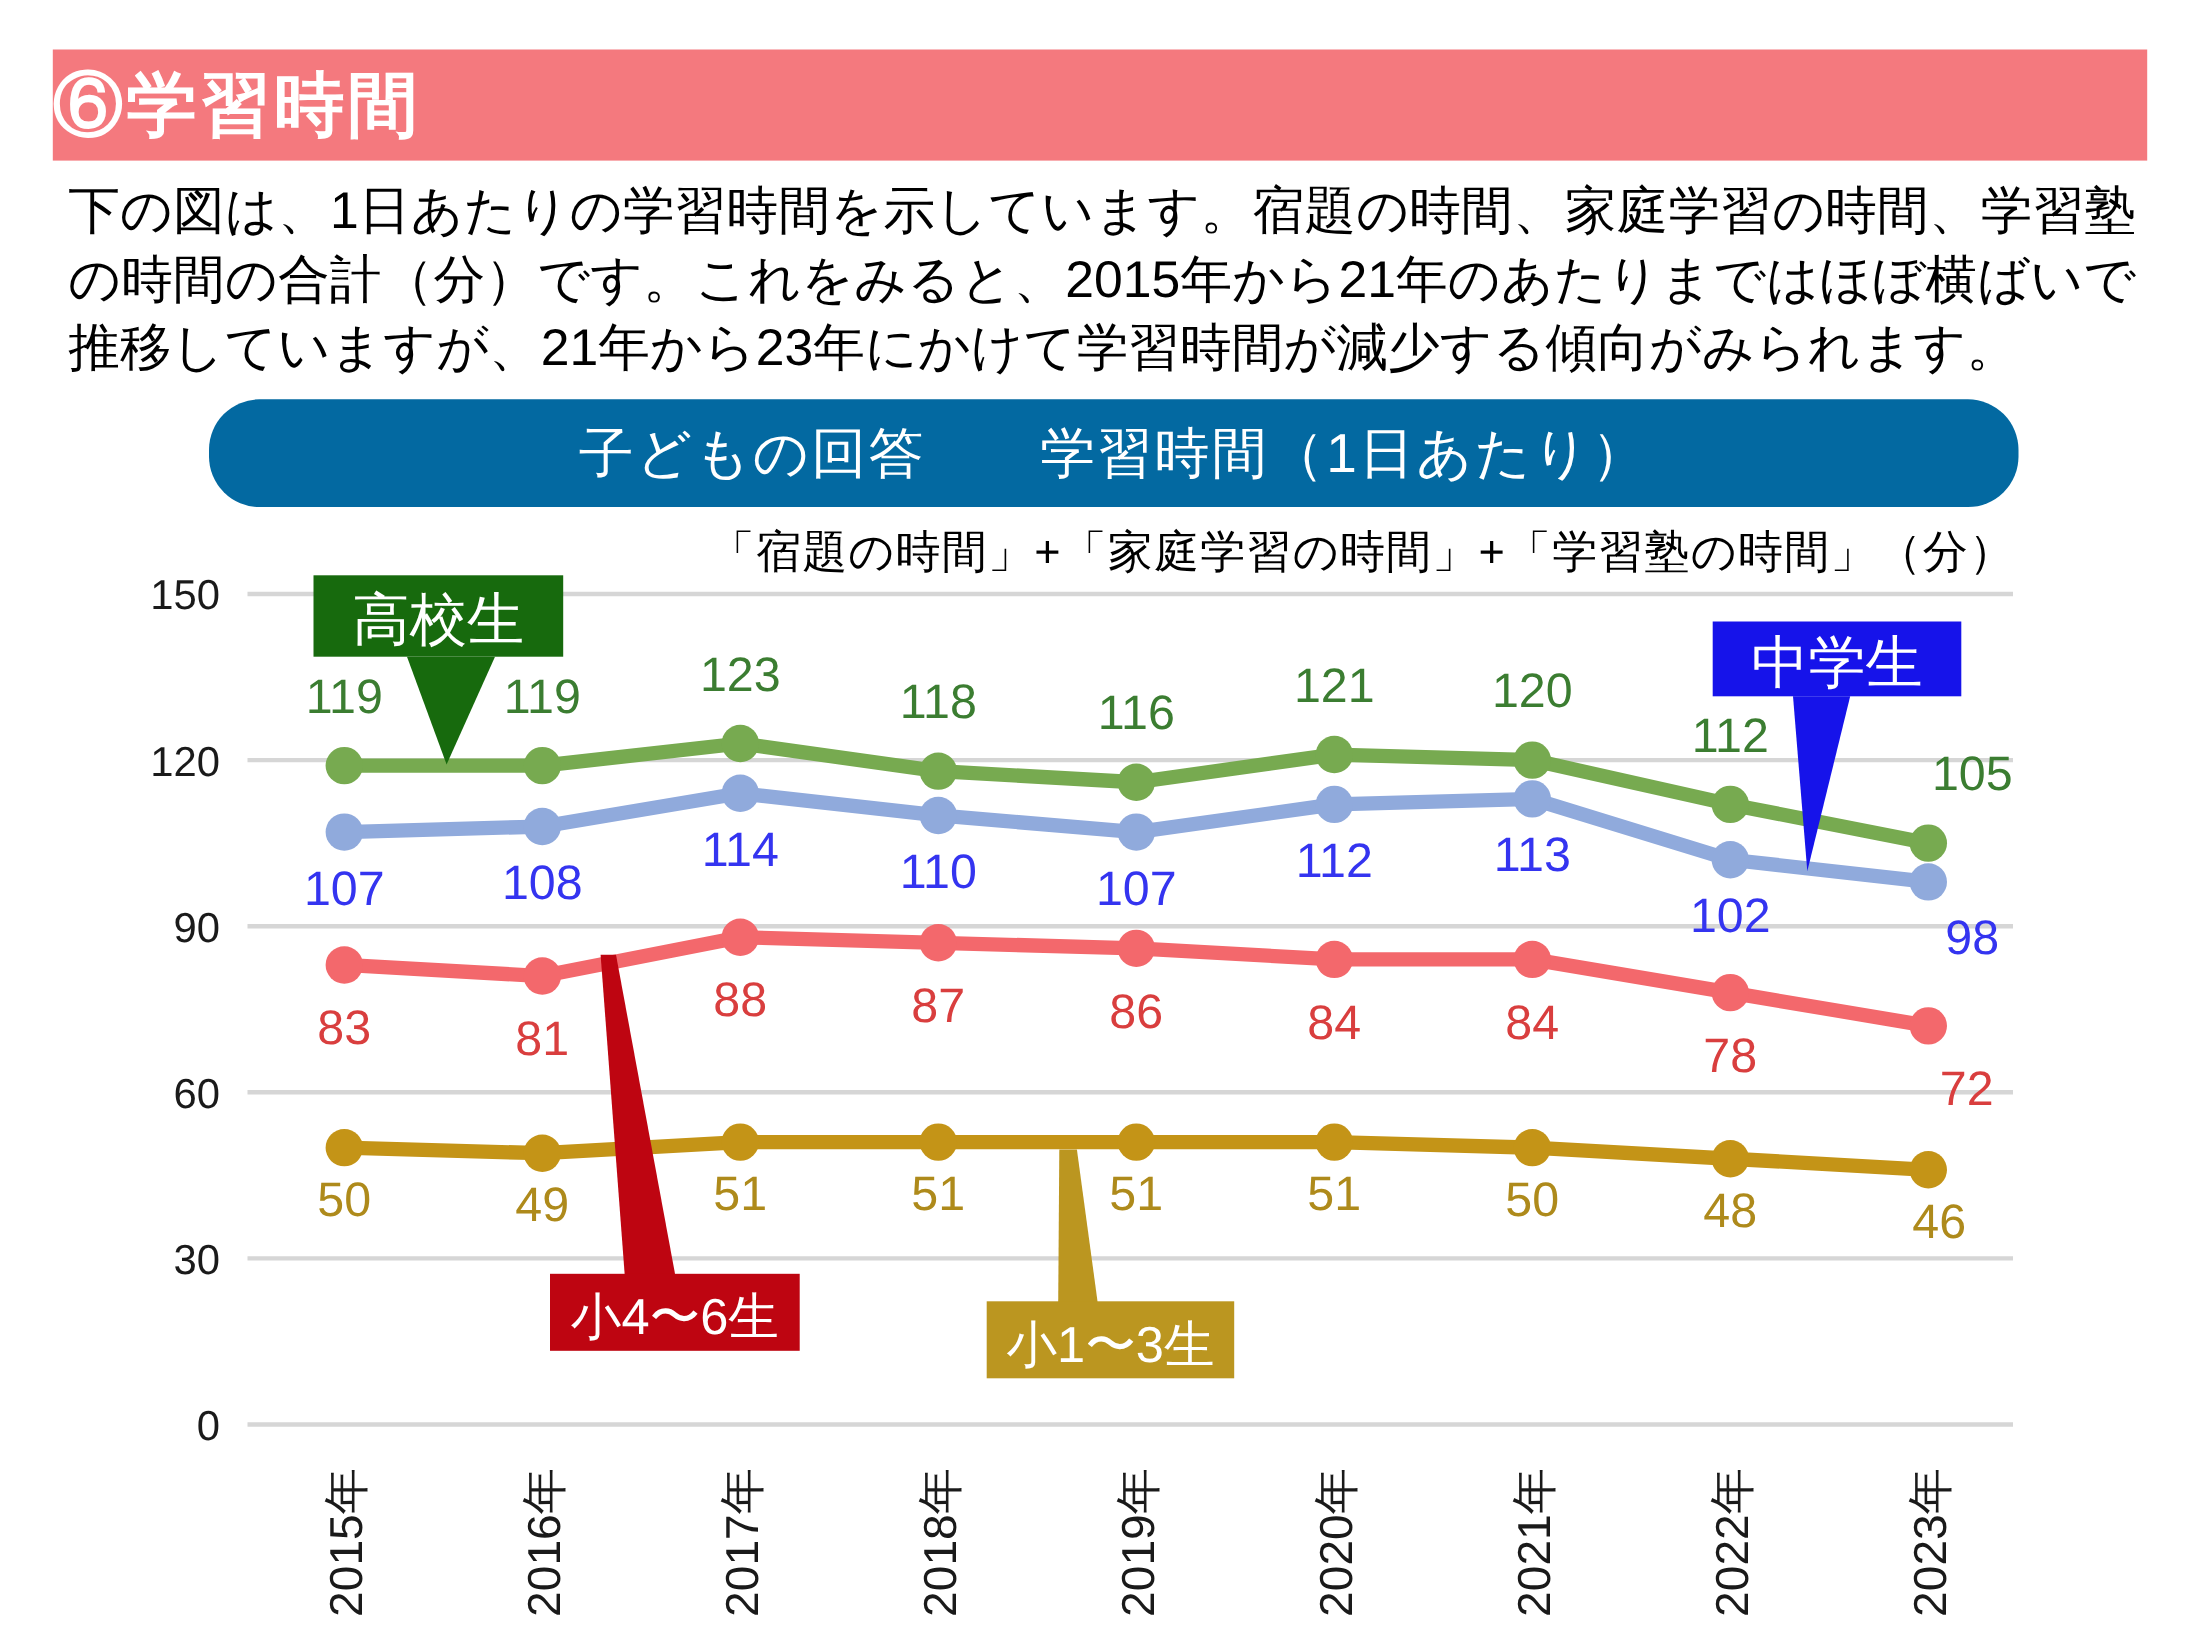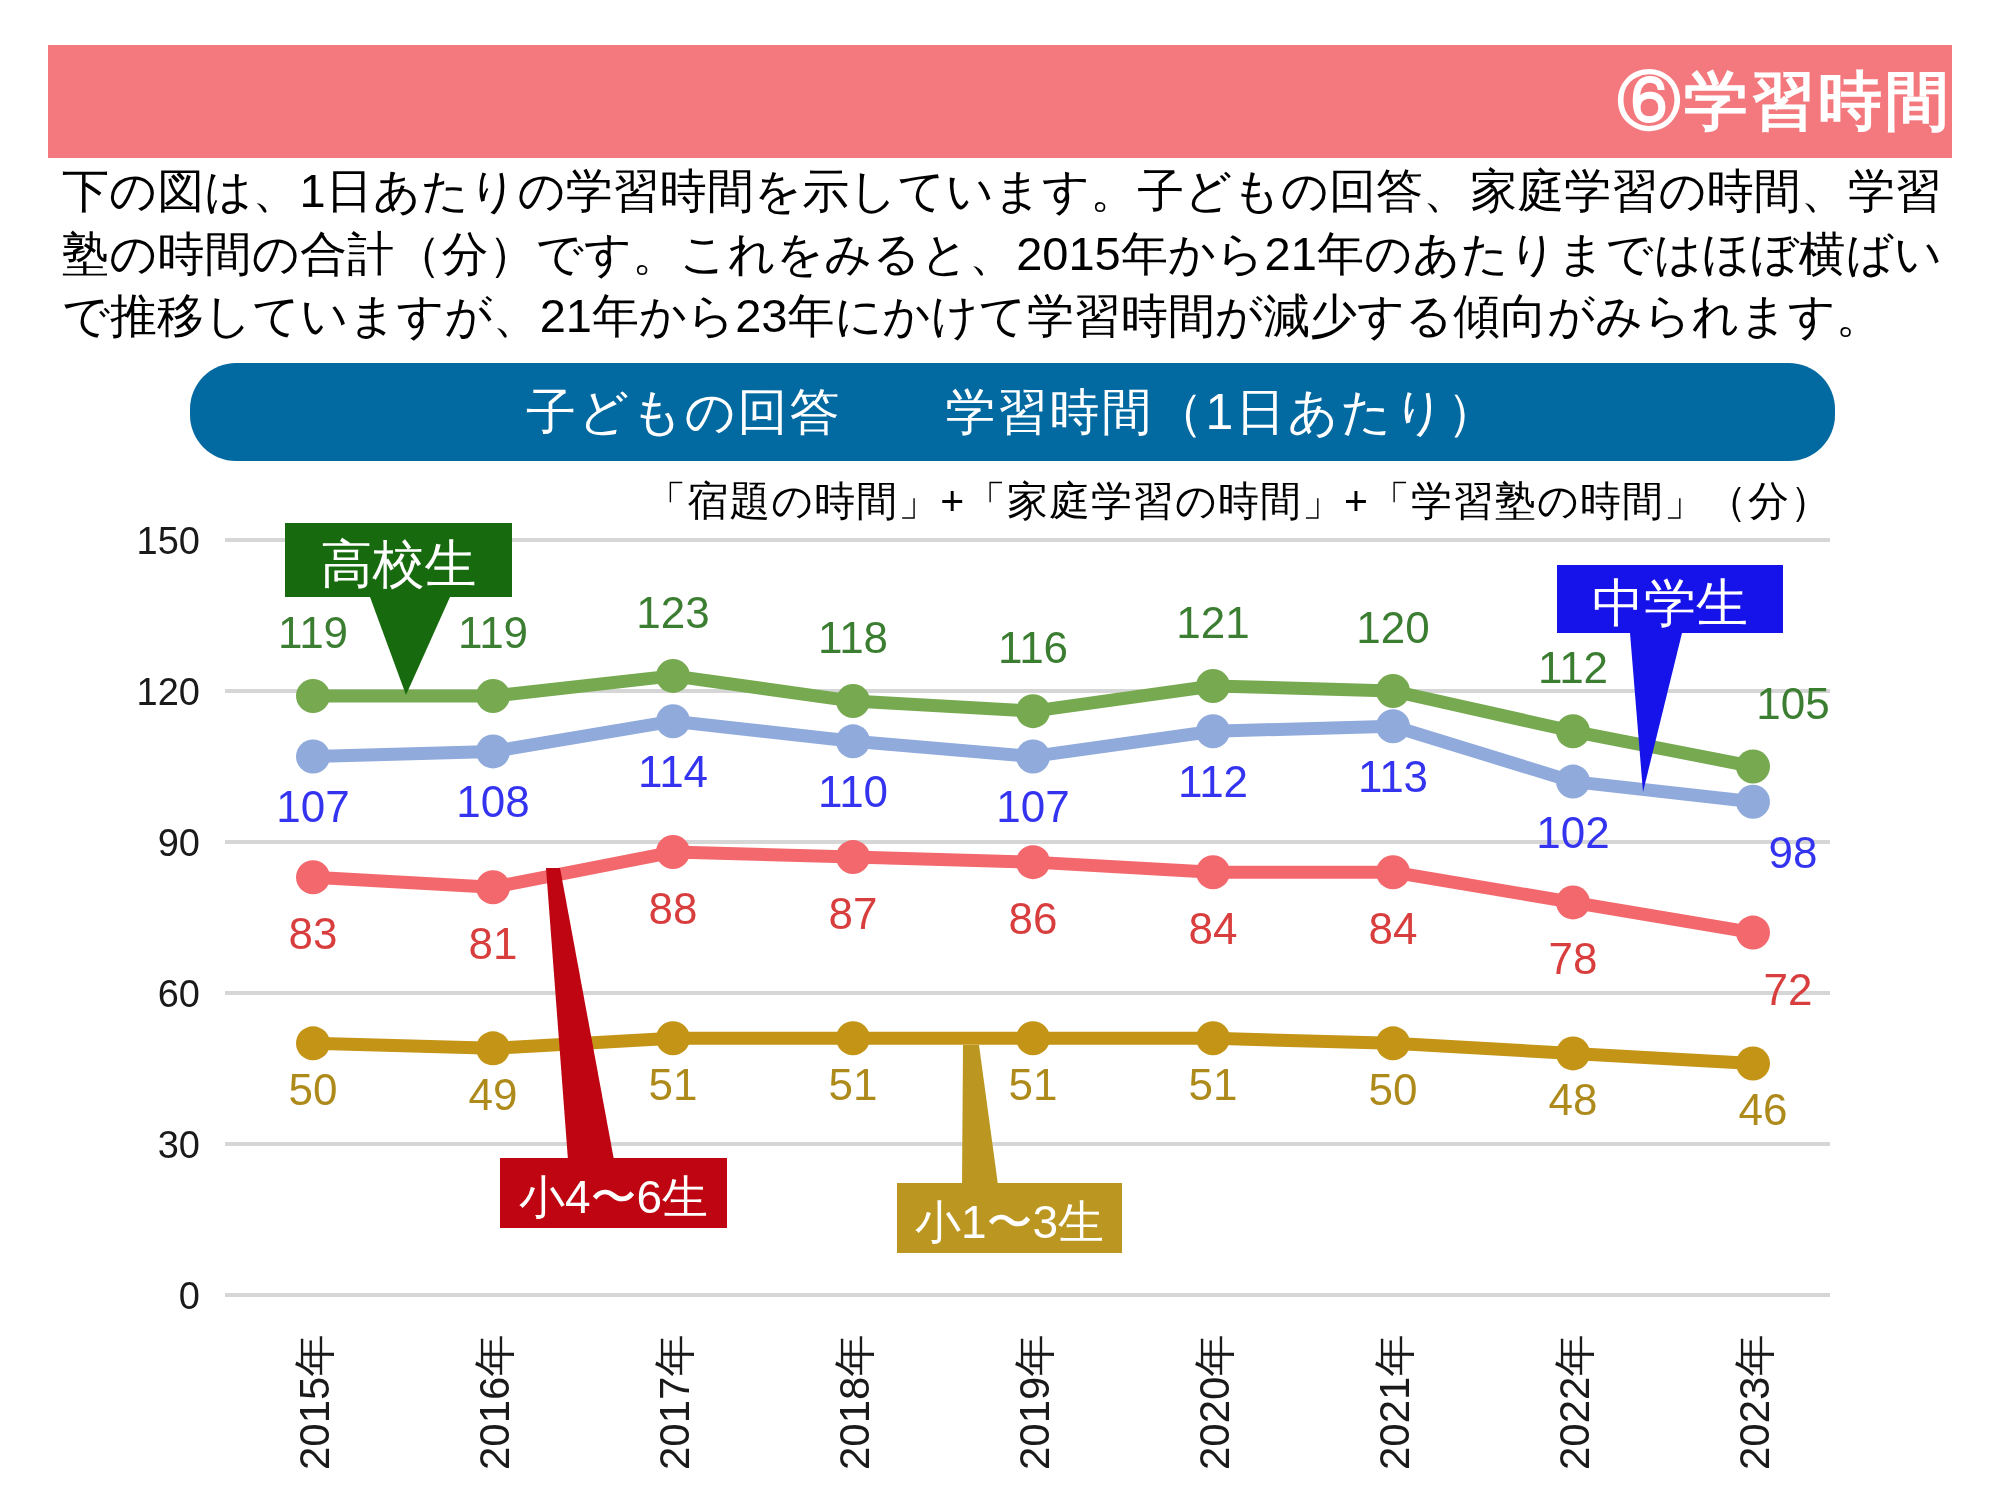--- a/index.html
+++ b/index.html
@@ -1,22 +1,22 @@
 <!DOCTYPE html>
 <html><head>
 <meta charset="utf-8">
 <style>
   html,body{margin:0;padding:0;background:#fff;}
   .page{
     position:relative;width:2000px;height:1500px;background:#ffffff;
     font-family:"Liberation Sans",sans-serif;overflow:hidden;
   }
   .header-band{
-    position:absolute;left:48px;top:45px;width:1904px;height:113px;
-    display:flex;align-items:center;justify-content:flex-end;
+    position:absolute;left:48px;top:45px;width:1904px;height:101px;
+    display:flex;align-items:center;justify-content:flex-start;
   }
   .header-title{color:#ffffff;font-size:64px;font-weight:bold;letter-spacing:3px;}
   .intro{
     position:absolute;left:62px;top:160px;width:1880px;
     font-size:47px;line-height:1.33;color:#000000;text-align:justify;
   }
   .green-banner{
     position:absolute;left:190px;top:363px;width:1645px;height:98px;
     border-radius:46px;display:flex;align-items:center;justify-content:center;
   }
@@ -30,21 +30,21 @@
 </style>
 </head>
 <body>
 
 <div class="page">
 
   <div class="header-band" style="background: rgb(244, 121, 126);">
     <div class="header-title">⑥学習時間</div>
   </div>
 
-  <div class="intro">下の図は、1日あたりの学習時間を示しています。子どもの回答、家庭学習の時間、学習塾の時間の合計（分）です。これをみると、2015年から21年のあたりまではほぼ横ばいで推移していますが、21年から23年にかけて学習時間が減少する傾向がみられます。</div>
+  <div class="intro">下の図は、1日あたりの学習時間を示しています。宿題の時間、家庭学習の時間、学習塾の時間の合計（分）です。これをみると、2015年から21年のあたりまではほぼ横ばいで推移していますが、21年から23年にかけて学習時間が減少する傾向がみられます。</div>
 
   <div class="green-banner" style="background: #0369a1;">
     <div class="banner-label">子どもの回答　　学習時間（1日あたり）</div>
   </div>
 
   <div class="subtitle">「宿題の時間」+「家庭学習の時間」+「学習塾の時間」（分）</div>
 
   <svg class="chart" width="2000" height="1020" viewBox="0 0 2000 1020">
       <g>
         <line x1="225" x2="1830" y1="815" y2="815" stroke="#D6D6D6" stroke-width="4"></line>

